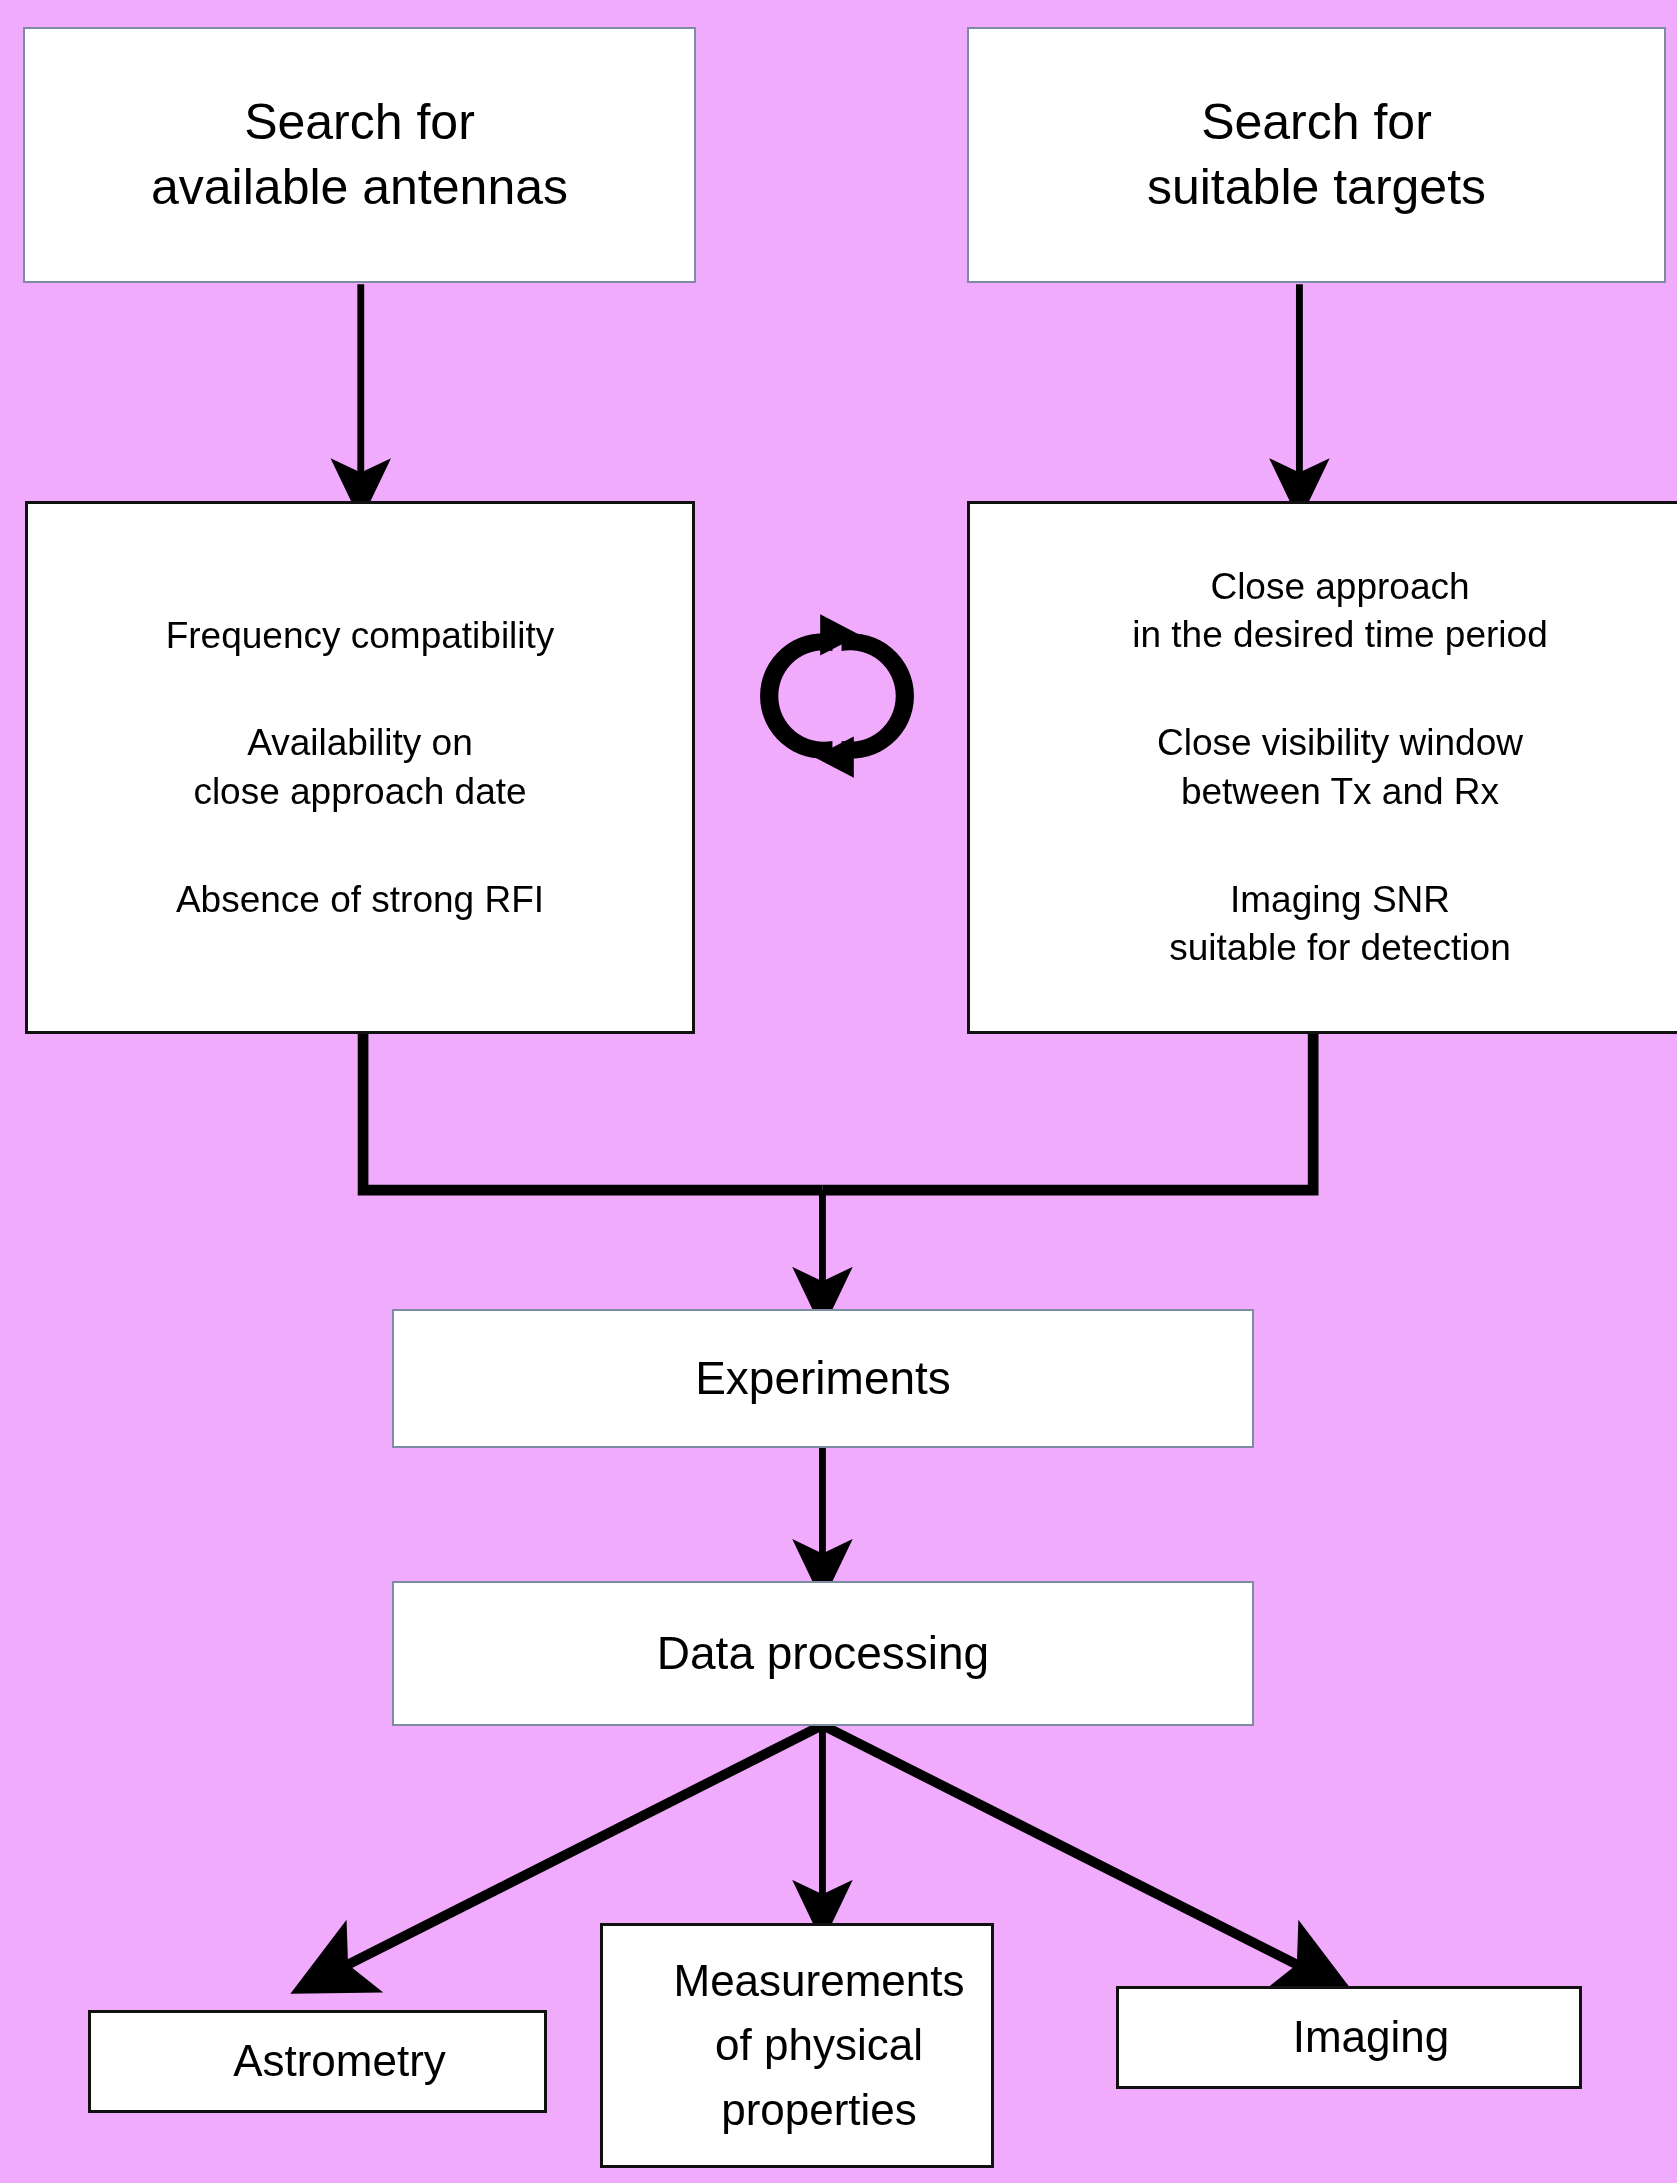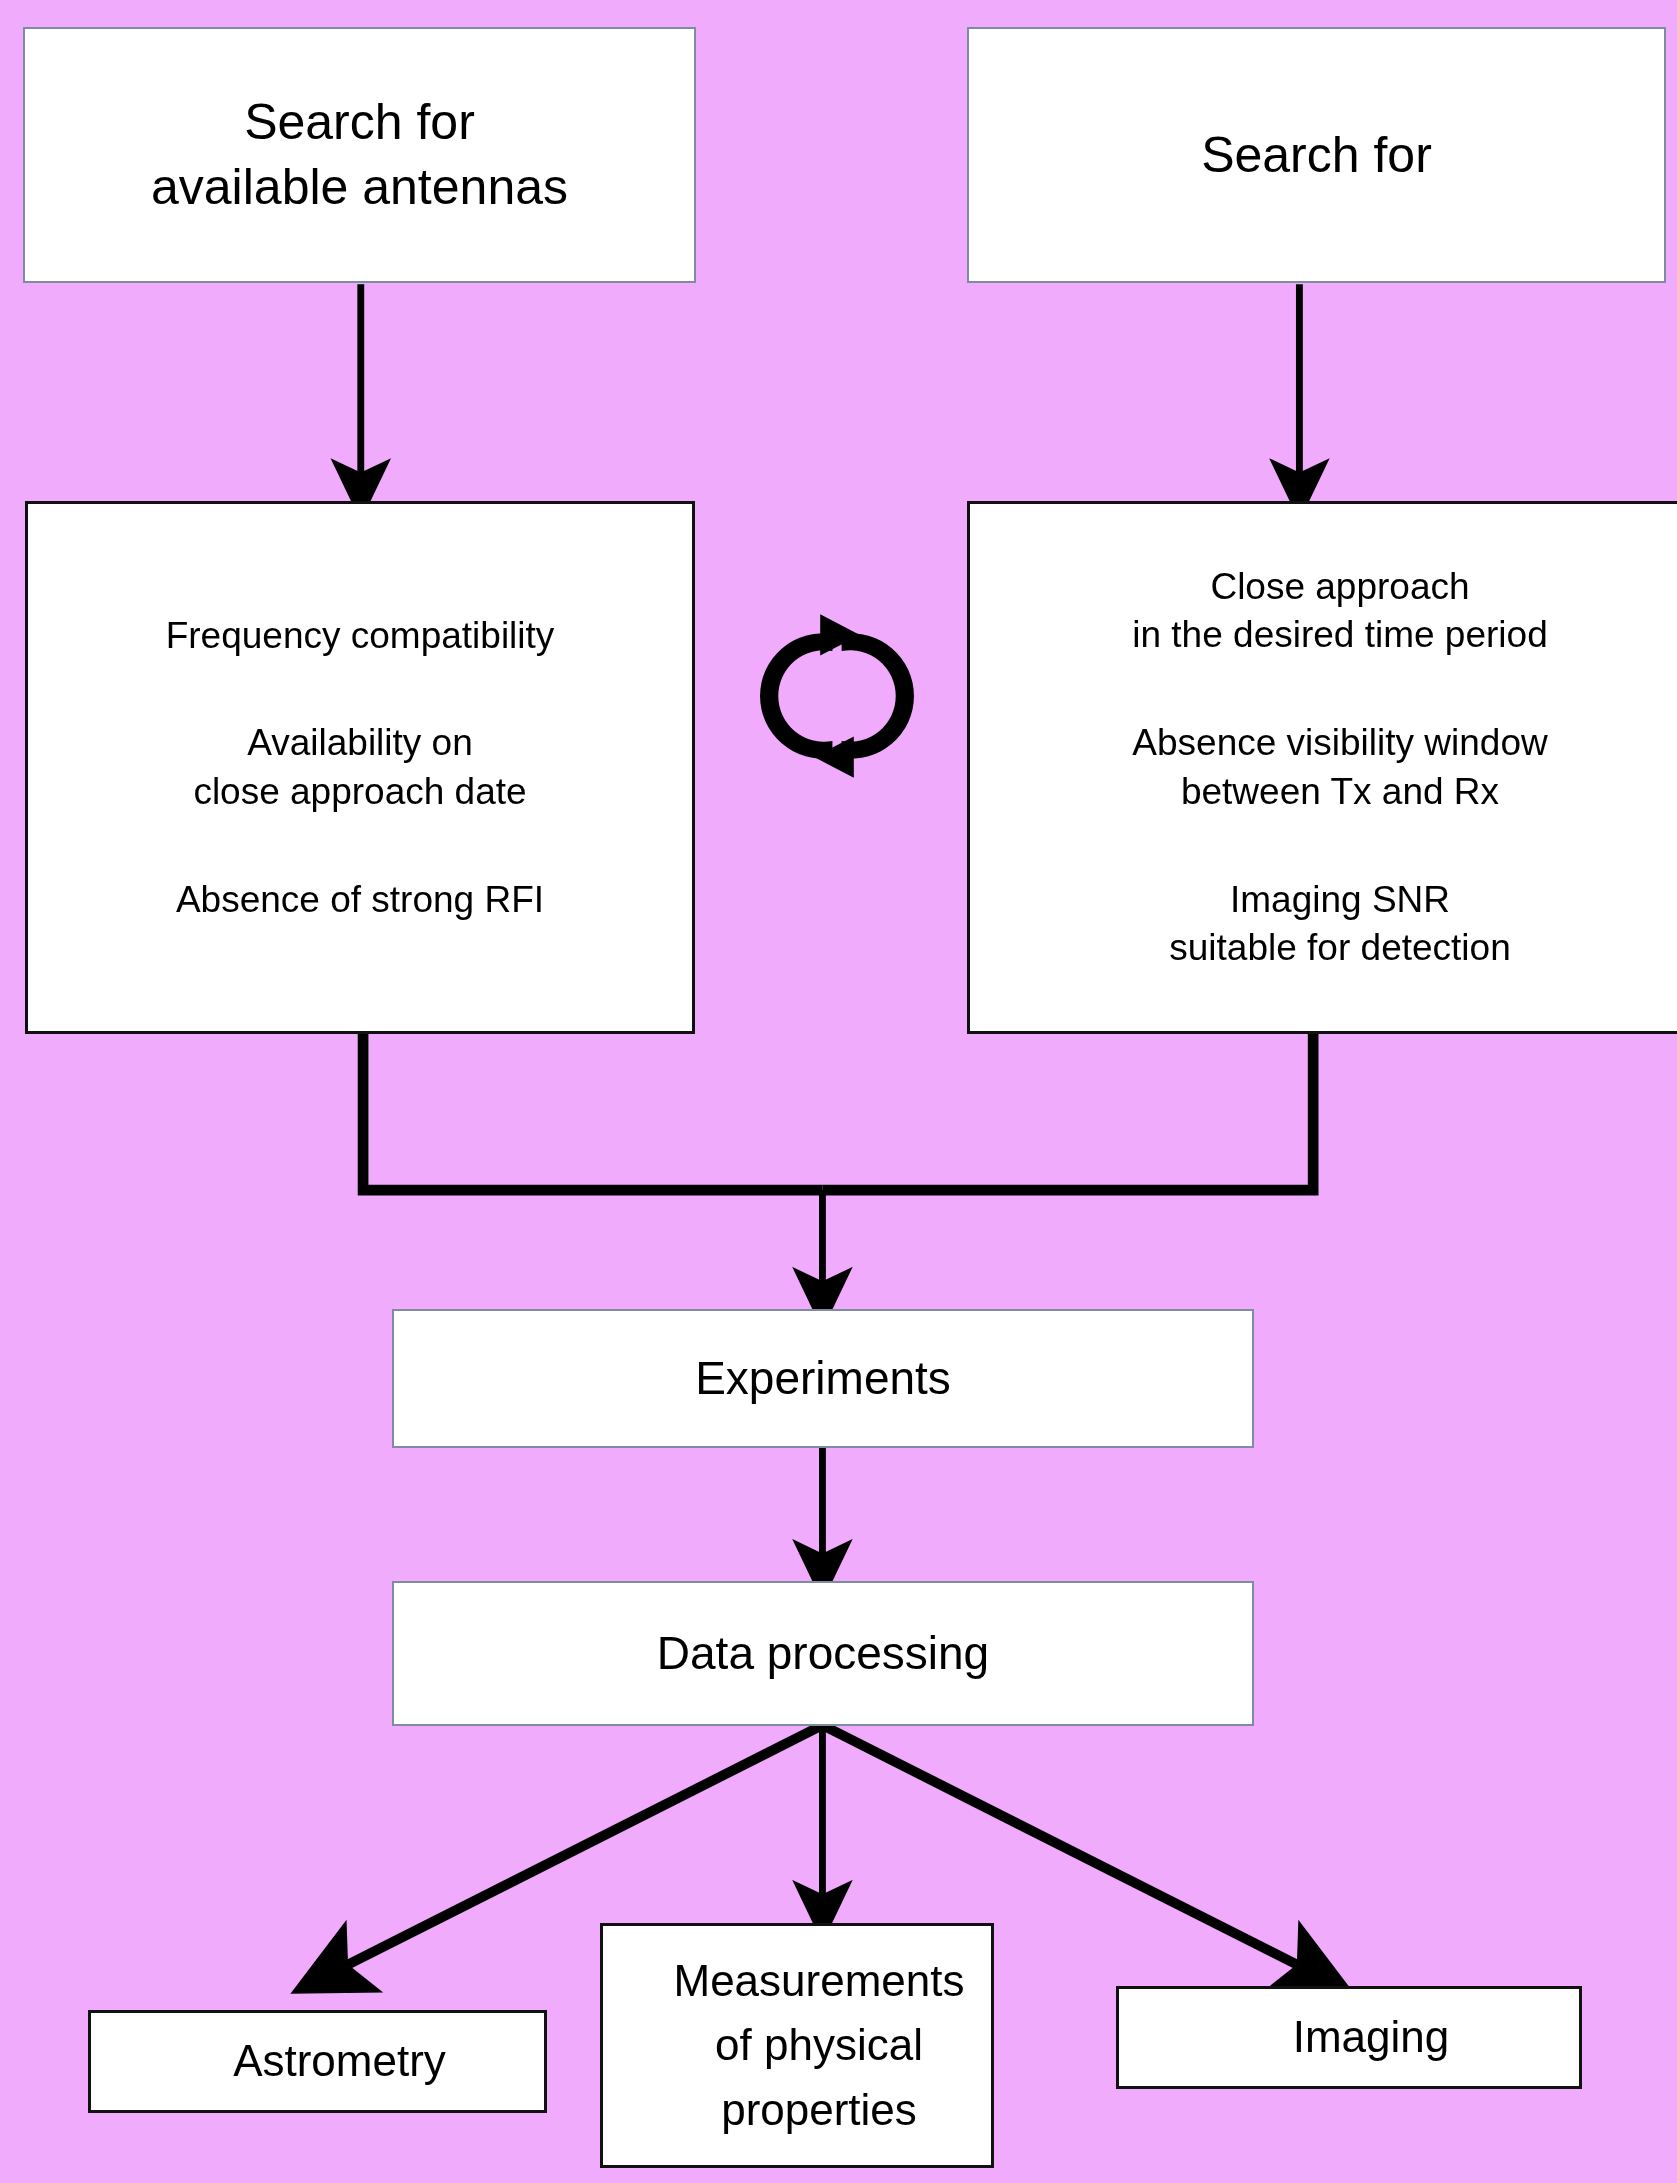--- a/index.html
+++ b/index.html
@@ -93,20 +93,21 @@
   <div class="box box-blue" style="left:23px;top:27px;width:673px;height:256px;">
     <span class="txt t-xl line2">
       <span>Search for</span><br>
       <span>available antennas</span>
     </span>
   </div>
 
   <div class="box box-blue" style="left:967px;top:27px;width:699px;height:256px;">
     <span class="txt t-xl line2">
       <span>Search for</span><br>
+      <span>suitable targets</span>
     </span>
   </div>
 
   <div class="box box-black" style="left:25px;top:501px;width:670px;height:533px;">
     <div class="txt t-md stack">
       <div>Frequency compatibility</div>
       <div class="line2">
         <span>Availability on</span><br>
         <span>close approach date</span>
       </div>
@@ -114,21 +115,21 @@
     </div>
   </div>
 
   <div class="box box-black" style="left:967px;top:501px;width:746px;height:533px;">
     <div class="txt t-md stack">
       <div class="line2">
         <span>Close approach</span><br>
         <span>in the desired time period</span>
       </div>
       <div class="line2">
-        <span>Absence visibility window</span><br>
+        <span>Close visibility window</span><br>
         <span>between Tx and Rx</span>
       </div>
       <div class="line2">
         <span>Imaging SNR</span><br>
         <span>suitable for detection</span>
       </div>
     </div>
   </div>
 
   <div class="box box-blue" style="left:392px;top:1309px;width:862px;height:139px;">

